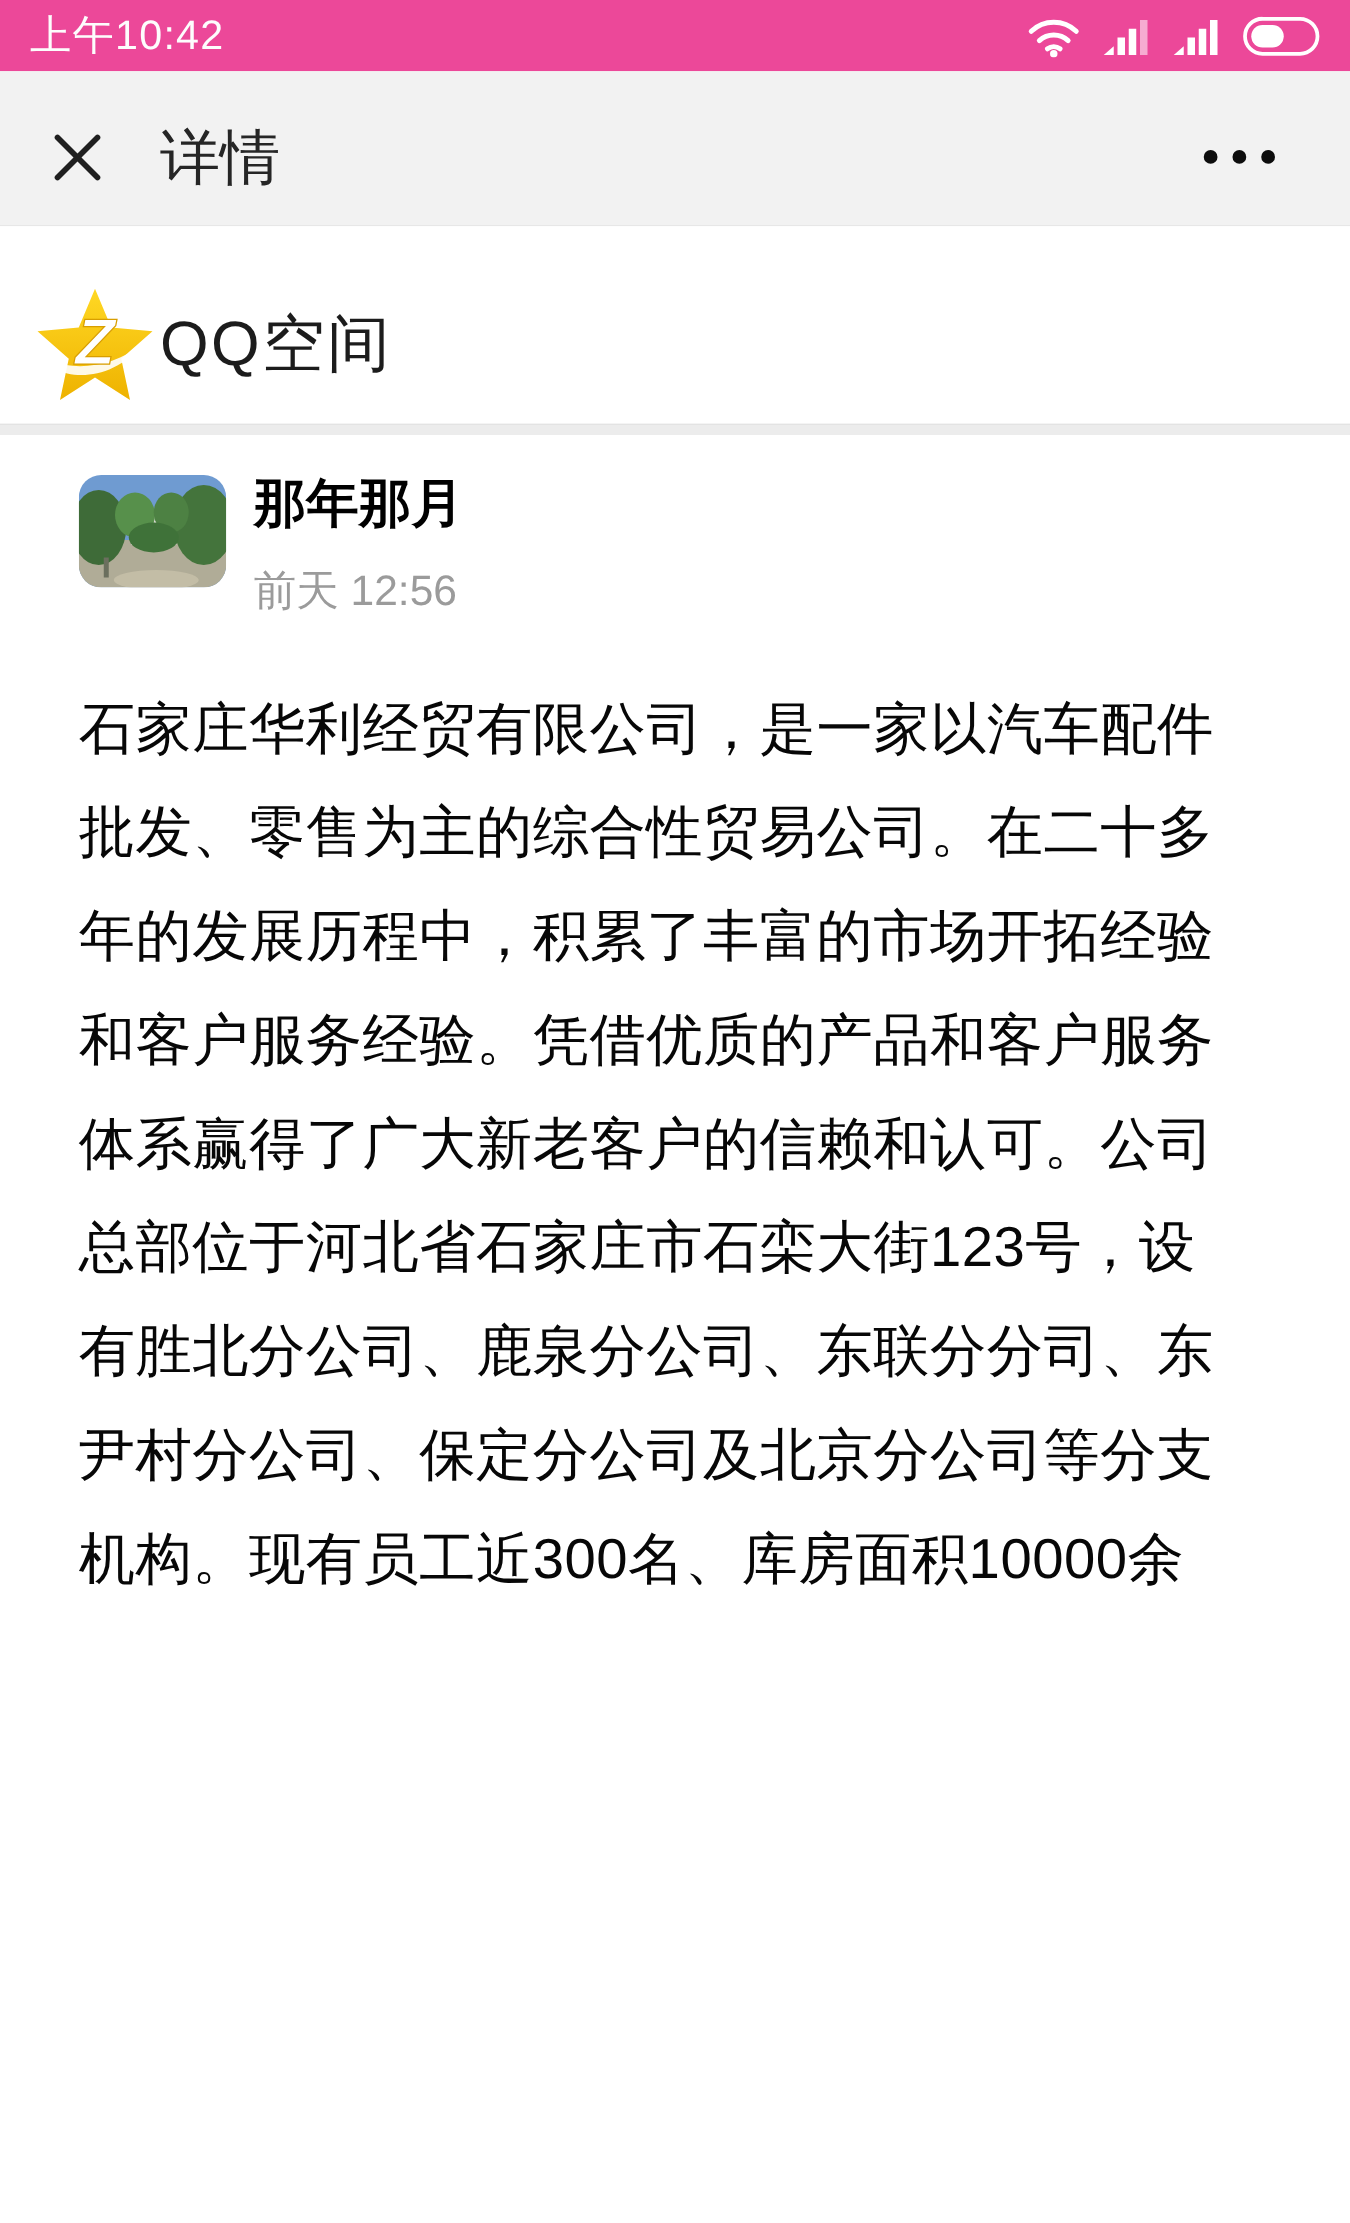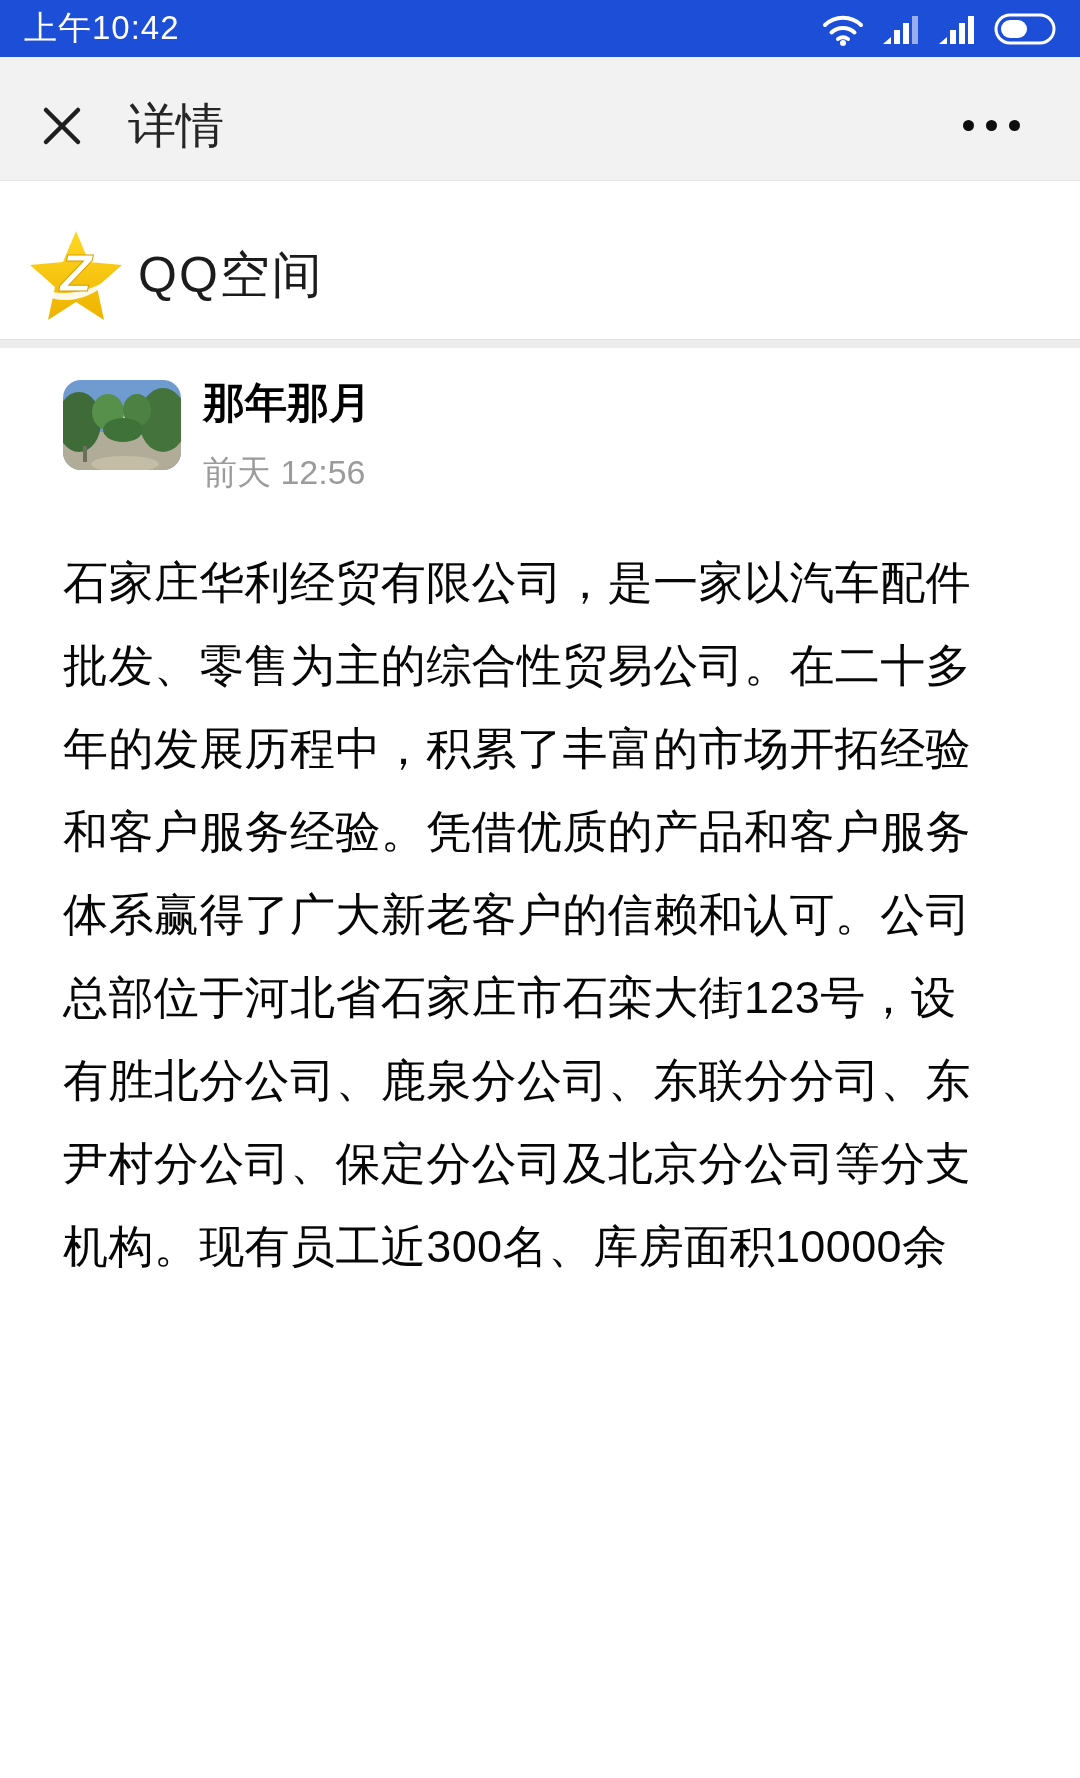--- a/index.html
+++ b/index.html
@@ -2,21 +2,21 @@
 <html><head>
 <meta charset="utf-8">
 <style>
   * { margin:0; padding:0; box-sizing:border-box; }
   html,body { background:#ffffff; }
   body { font-family:"Liberation Sans","DejaVu Sans",sans-serif; }
   .page { width:1080px; height:1778px; overflow:hidden; background:#ffffff; position:relative; }
 
   
   .status-bar{
-    height:57px; background:#1d4ed8; display:flex; align-items:center;
+    height:57px; background:#ec4899; display:flex; align-items:center;
     padding:0 24px; color:#fdfdfd;
   }
   .status-time{ font-size:33px; letter-spacing:1px; }
   .status-icons{ margin-left:auto; display:flex; align-items:center; gap:18px; }
   .status-icons svg{ display:block; }
 
   
   .nav-bar{
     height:124px; background:#f2f2f2; display:flex; align-items:center;
     padding:14px 60px 0 38px; border-bottom:1px solid #e7e7e7;
@@ -25,21 +25,21 @@
   .nav-title{ font-size:48px; color:#262626; margin-left:42px; }
   .more-btn{ margin-left:auto; display:flex; gap:12px; align-items:center; cursor:pointer; padding:10px 0; }
   .more-btn i{ width:11px; height:11px; border-radius:50%; background:#0d0d0d; display:block; }
 
   
   .qzone-bar{
     height:158px; background:#ffffff; display:flex; align-items:center;
     padding:36px 28px 6px 28px;
   }
   .qzone-logo{ width:96px; height:96px; flex:0 0 auto; }
-  .qzone-name{ font-size:50px; color:#1c1c1c; margin-left:14px; letter-spacing:2px; }
+  .qzone-name{ font-size:50px; color:#1c1c1c; margin-left:4px; letter-spacing:2px; }
   .open-btn{
     margin-left:auto; width:232px; height:88px; border:none; border-radius:14px;
     background:#f8ca18; color:#363636; font-size:44px; letter-spacing:2px;
     font-family:inherit; cursor:pointer; display:flex; align-items:center; justify-content:center;
   }
   .header-divider{ height:9px; background:#ececec; border-top:1px solid #e3e3e3; }
 
   
   .content{ padding:0 63px; }
   .author-row{ margin-top:32px; display:flex; }

